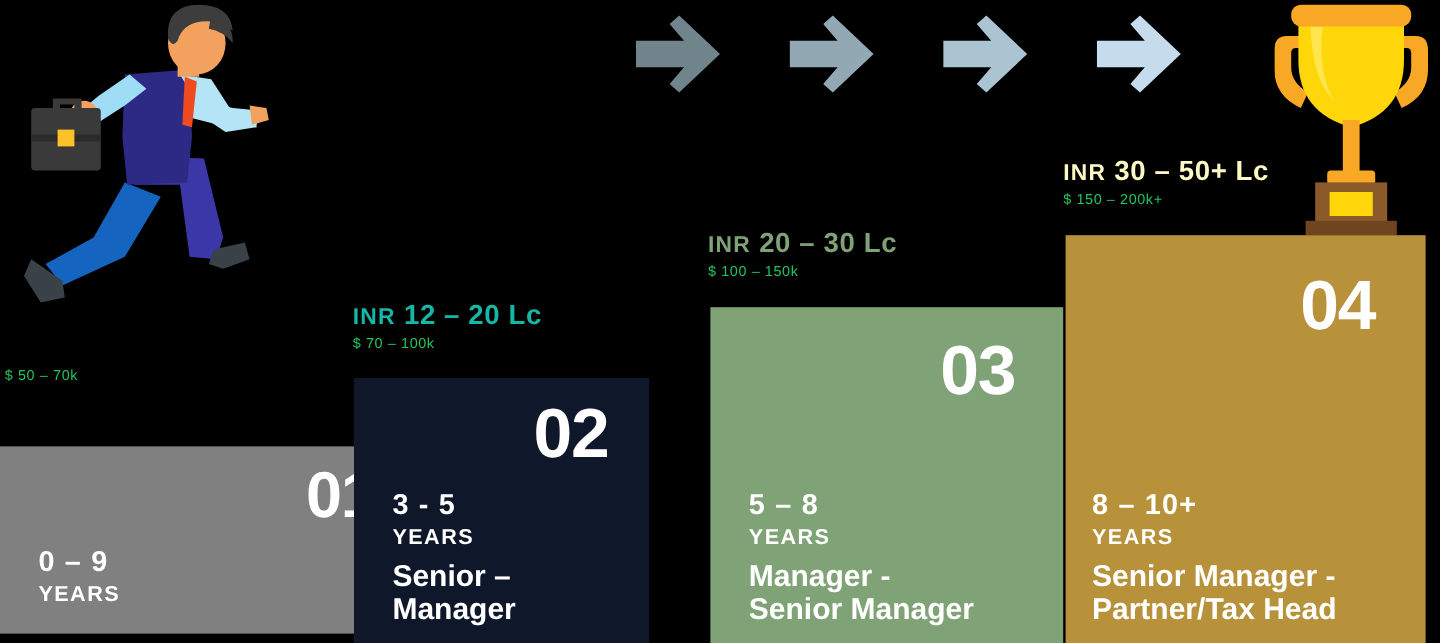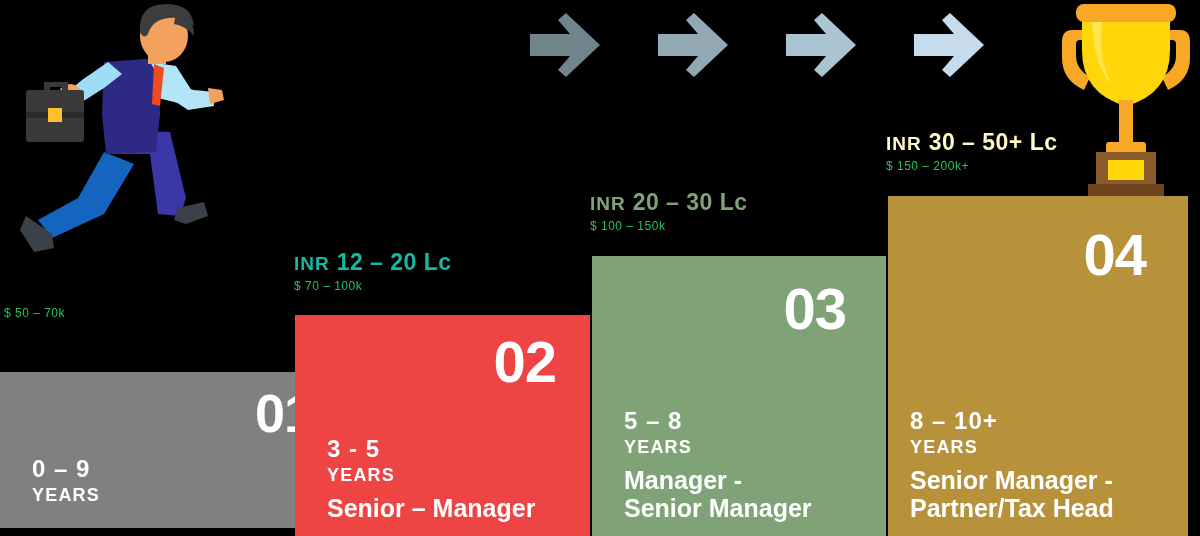--- a/index.html
+++ b/index.html
@@ -13,21 +13,21 @@
             font-size:58px;line-height:1;letter-spacing:-1px;}
   .col .bottom{position:absolute;left:28px;right:10px;bottom:0;}
   .col .years-val{color:#fff;font-weight:bold;font-size:24px;line-height:1.05;
                   letter-spacing:1px;margin:0 0 4px 0;}
   .col .years-lbl{color:#fff;font-weight:bold;font-size:18px;letter-spacing:1.2px;margin:0 0 8px 0;}
   .col .role{color:#fff;font-weight:bold;font-size:25px;line-height:1.12;margin:0;}
 
   #col1{left:0;top:372px;width:343px;height:156px;background:#808080;}
   #col1 .num{top:14px;font-size:54px;right:30px;}
   #col1 .bottom{bottom:14px;left:32px;}
-  #col2{left:295px;top:315px;width:295px;height:221px;background:#ef4444;}
+  #col2{left:295px;top:315px;width:246px;height:221px;background:#0f172a;}
   #col2 .num{top:18px;right:34px;}
   #col2 .bottom{bottom:14px;left:32px;}
   #col3{left:592px;top:256px;width:294px;height:280px;background:#7fa376;}
   #col3 .num{top:24px;right:40px;}
   #col3 .bottom{bottom:14px;left:32px;}
   #col4{left:888px;top:196px;width:300px;height:340px;background:#b8923a;}
   #col4 .num{top:30px;right:42px;}
   #col4 .bottom{bottom:14px;left:22px;}
 
   

